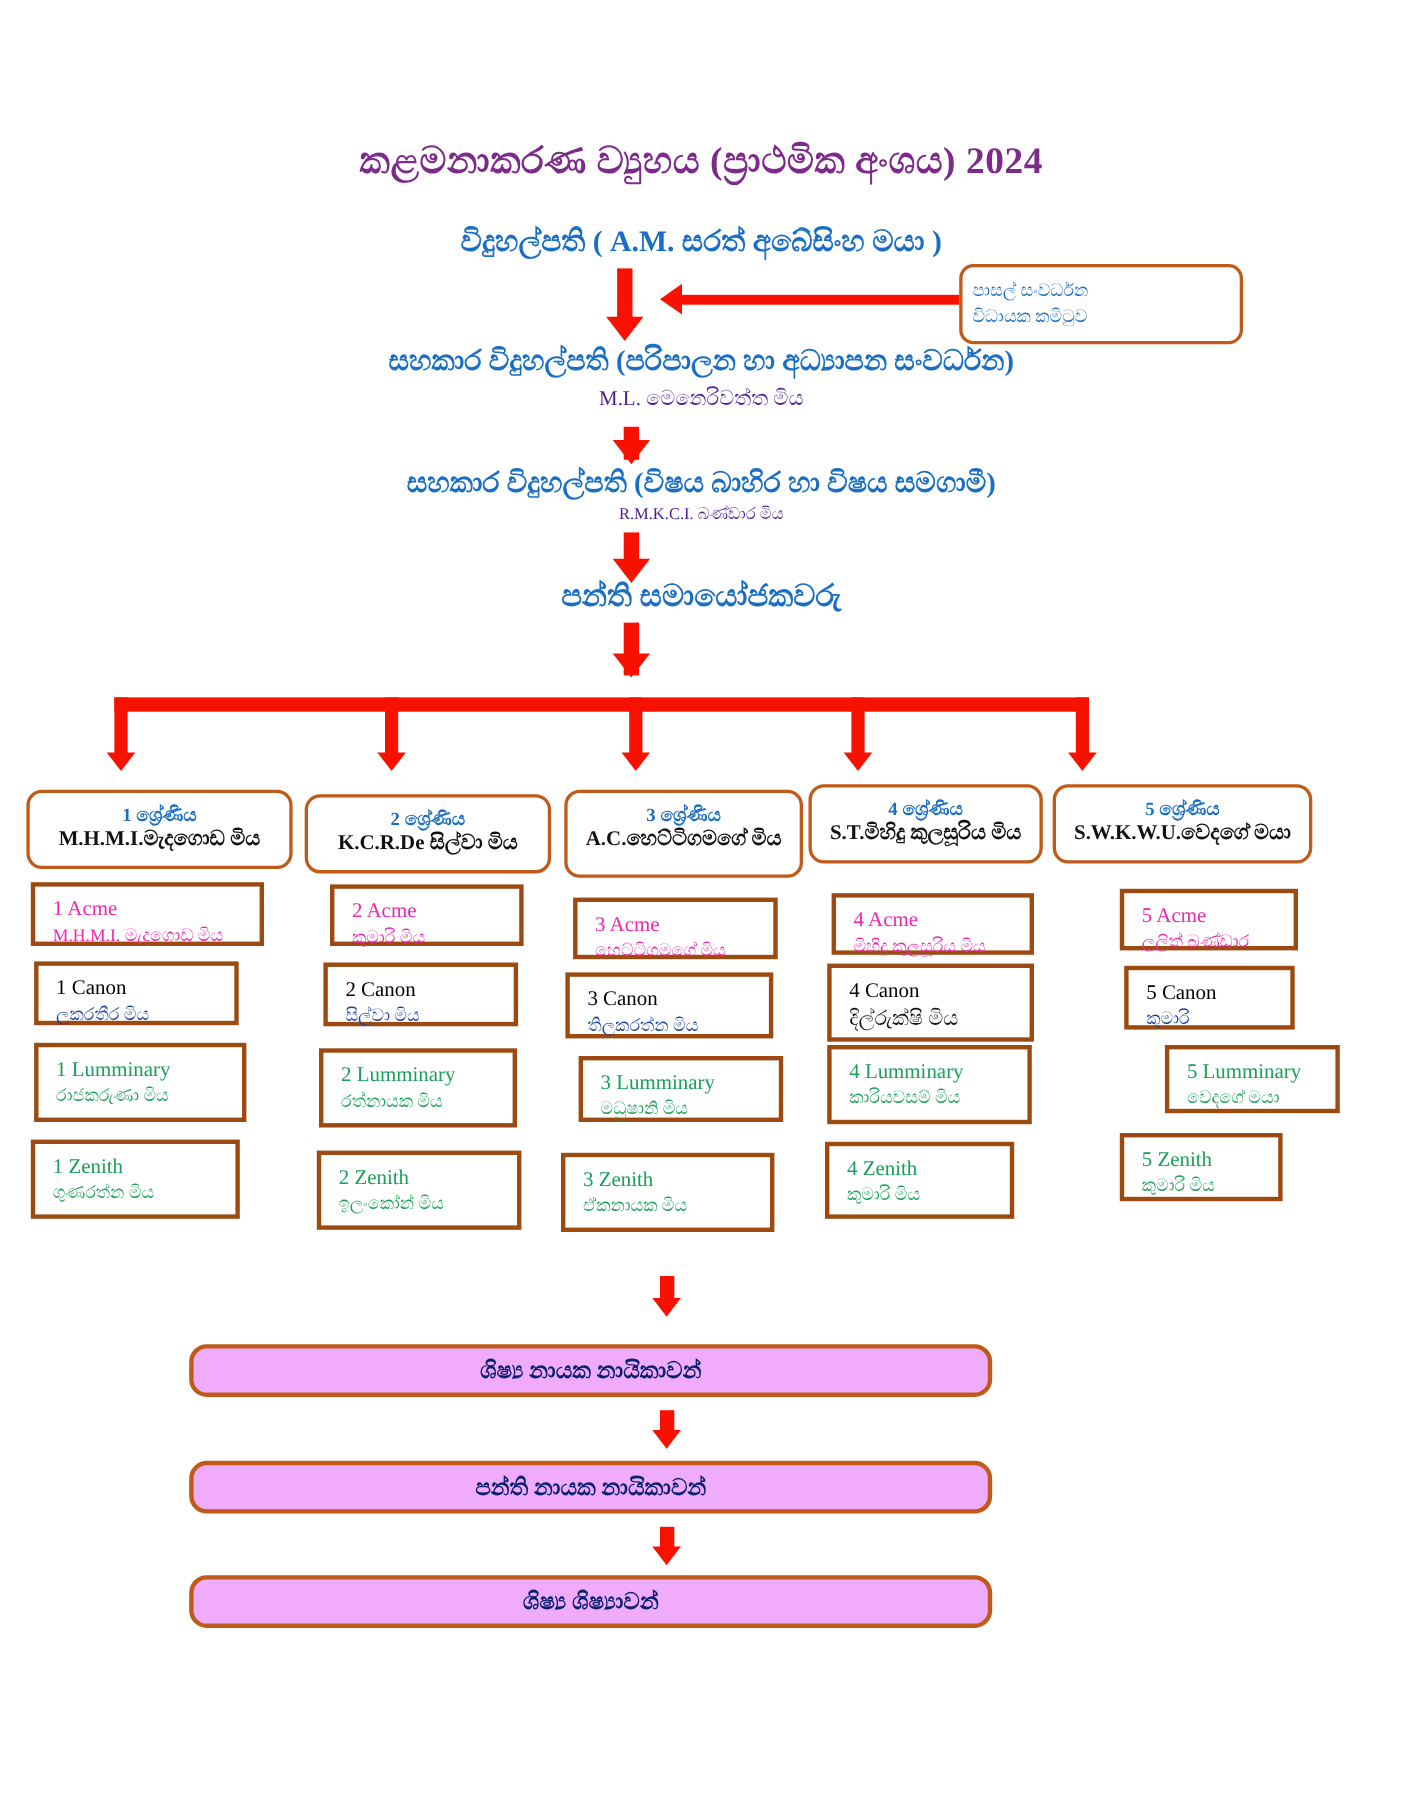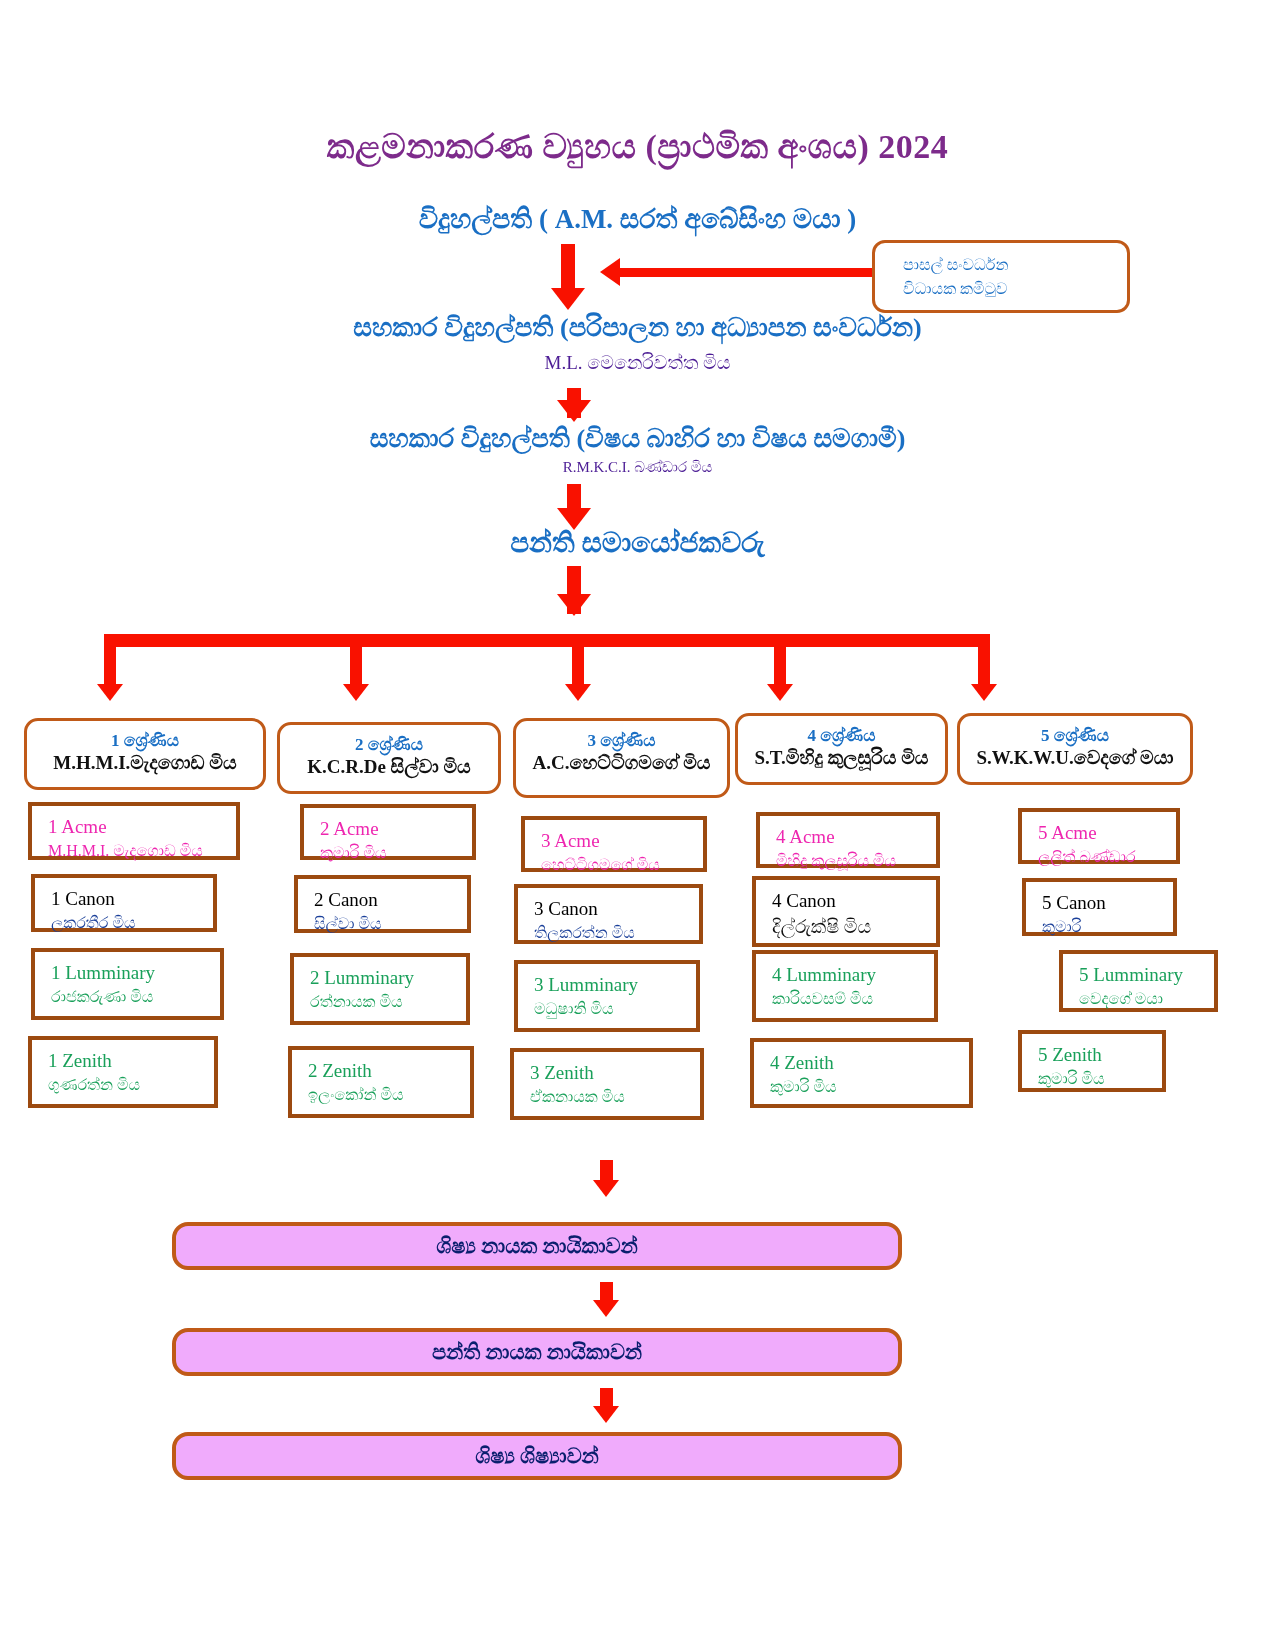--- a/index.html
+++ b/index.html
@@ -52,21 +52,21 @@
   #sdc-box {
     position: absolute;
     left: 872px; top: 240px;
     width: 258px; height: 73px;
     border: 3px solid #c05a18;
     border-radius: 13px;
     background: #ffffff;
     display: flex;
     flex-direction: column;
     justify-content: center;
-    padding-left: 28px;
+    padding-left: 9px;
     color: #1a6fc4;
     font-size: 16px;
     line-height: 1.45;
   }
 
   
   .red { background: #f91100; position: absolute; }
 
   .v-stem { width: 14px; }
   .arrow-head {
@@ -265,42 +265,42 @@
 </div>
 
 <div class="class-box acme" style="left:521px; top:816px; width:186px; height:56px;">
   <span class="c-name">3 Acme</span>
   <span class="c-teacher">හෙට්ටිගමගේ මිය</span>
 </div>
 <div class="class-box canon" style="left:514px; top:884px; width:189px; height:60px;">
   <span class="c-name">3 Canon</span>
   <span class="c-teacher">තිලකරත්න මිය</span>
 </div>
-<div class="class-box lumminary" style="left:514px; top:960px; width:186px; height:72px;">
+<div class="class-box lumminary" style="left:526px; top:960px; width:186px; height:60px;">
   <span class="c-name">3 Lumminary</span>
   <span class="c-teacher">මධුෂානි මිය</span>
 </div>
 <div class="class-box zenith" style="left:510px; top:1048px; width:194px; height:72px;">
   <span class="c-name">3 Zenith</span>
   <span class="c-teacher">ඒකනායක මිය</span>
 </div>
 
 <div class="class-box acme" style="left:756px; top:812px; width:184px; height:56px;">
   <span class="c-name">4 Acme</span>
   <span class="c-teacher">මිහිදු කුලසූරිය මිය</span>
 </div>
 <div class="class-box canon dark" style="left:752px; top:876px; width:188px; height:71px;">
   <span class="c-name">4 Canon</span>
   <span class="c-teacher">දිල්රුක්ෂි මිය</span>
 </div>
 <div class="class-box lumminary" style="left:752px; top:950px; width:186px; height:72px;">
   <span class="c-name">4 Lumminary</span>
   <span class="c-teacher">කාරියවසම් මිය</span>
 </div>
-<div class="class-box zenith" style="left:750px; top:1038px; width:223px; height:70px;">
+<div class="class-box zenith" style="left:750px; top:1038px; width:172px; height:70px;">
   <span class="c-name">4 Zenith</span>
   <span class="c-teacher">කුමාරි මිය</span>
 </div>
 
 <div class="class-box acme" style="left:1018px; top:808px; width:162px; height:56px;">
   <span class="c-name">5 Acme</span>
   <span class="c-teacher">ලලිත් බණ්ඩාර</span>
 </div>
 <div class="class-box canon" style="left:1022px; top:878px; width:155px; height:58px;">
   <span class="c-name">5 Canon</span>

